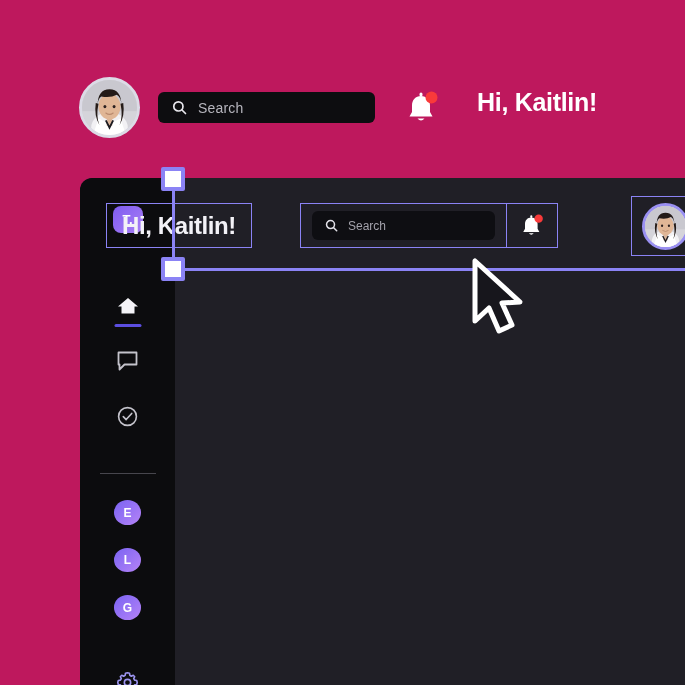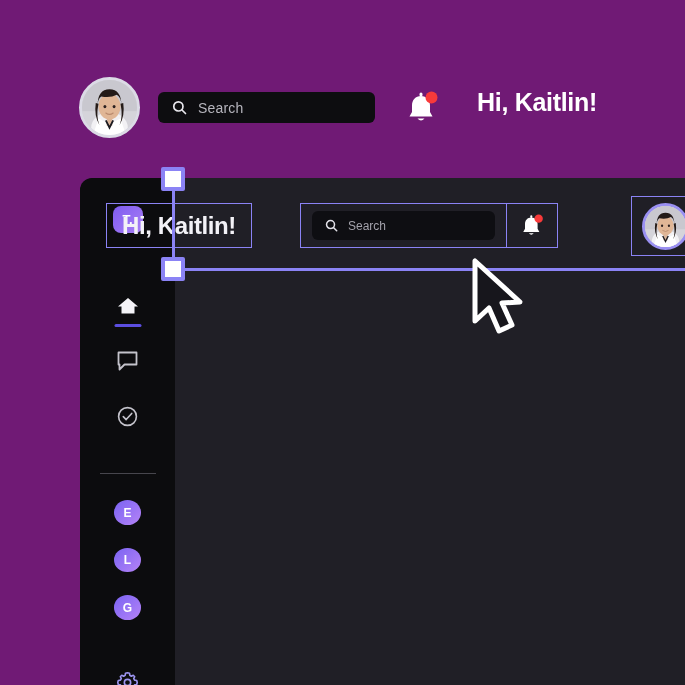--- a/index.html
+++ b/index.html
@@ -4,21 +4,21 @@
 <style>
   * { box-sizing: border-box; margin: 0; padding: 0; }
   html, body {
     width: 685px; height: 685px;
     overflow: hidden;
     font-family: "Liberation Sans", sans-serif;
   }
   #stage {
     position: relative;
     width: 685px; height: 685px;
-    background: #701a75;
+    background: #be185d;
     overflow: hidden;
   }
 
   
   .top-avatar {
     position: absolute; left: 79px; top: 77px;
     width: 61px; height: 61px; border-radius: 50%;
     background: #cfcfd4;
     border: 3px solid #dcdbe6;
     overflow: hidden;

